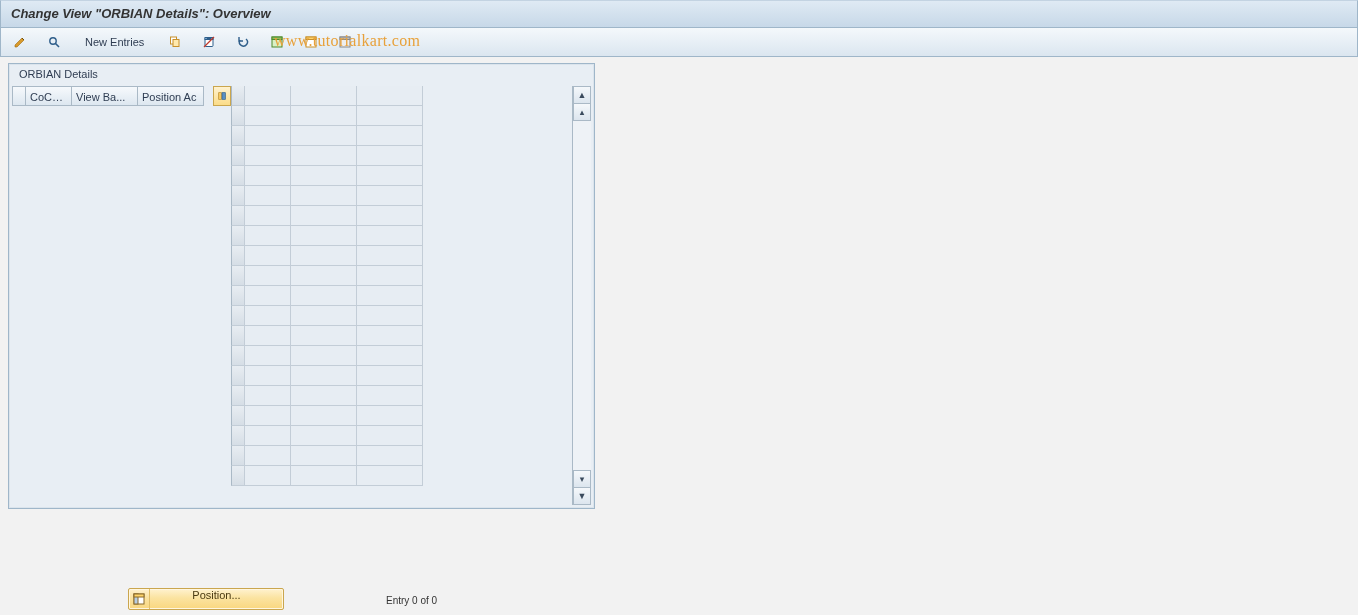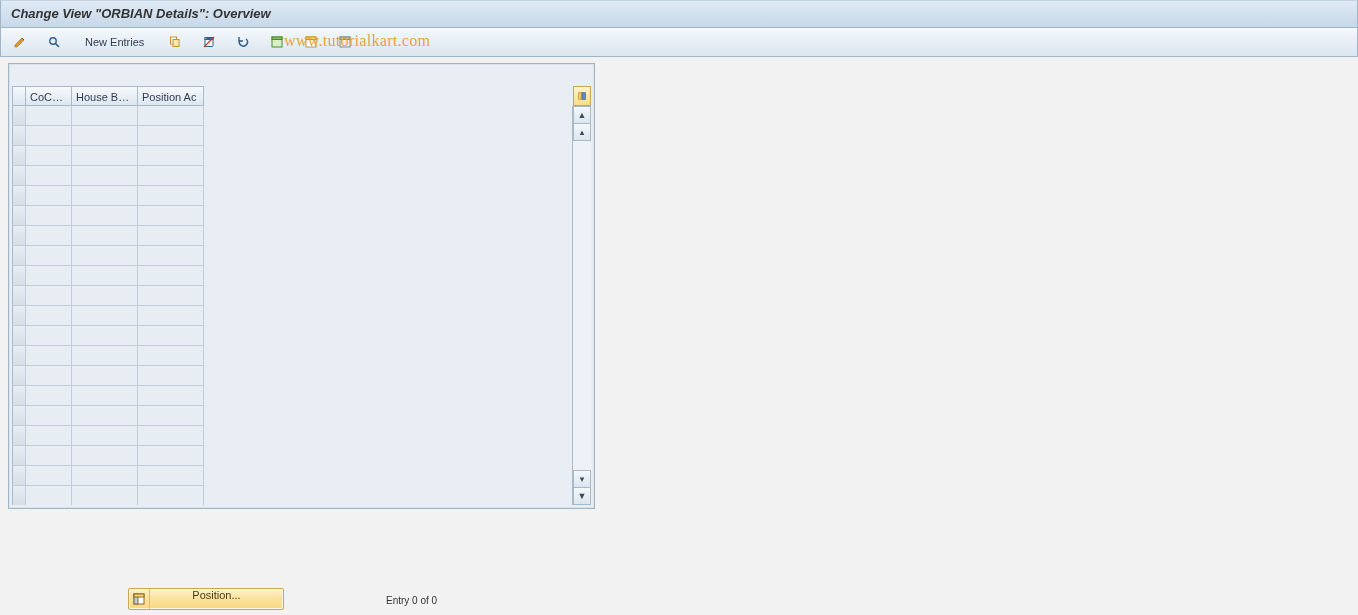--- a/index.html
+++ b/index.html
@@ -54,21 +54,21 @@
     padding: 0 6px;
     height: 20px;
     line-height: 20px;
     cursor: pointer;
     color: #2f3d52;
     border-radius: 2px;
   }
 
   .watermark {
     position: absolute;
-    left: 283px;
+    left: 273px;
     top: 4px;
     font-family: Georgia, 'Times New Roman', serif;
     font-size: 16px;
     color: #e8a13a;
     letter-spacing: .3px;
     pointer-events: none;
   }
 
   
   .workarea {
@@ -96,21 +96,21 @@
     color: #2f3d52;
   }
 
   .gridwrap {
     position: absolute;
     left: 3px;
     right: 3px;
     top: 22px;
     bottom: 3px;
     display: flex;
-    flex-direction: column;
+    flex-direction: row;
     justify-content: space-between;
   }
 
   .gridhead {
     display: flex;
     height: 20px;
   }
   .hcell {
     box-sizing: border-box;
     height: 20px;
@@ -299,27 +299,28 @@
         <rect x="2" y="2" width="10" height="2.5" fill="#bbb" stroke="#888"></rect>
       </svg>
   </span>
 
   <span class="watermark">www.tutorialkart.com</span>
 </div>
 
 <div class="workarea">
 
   <div class="tableblock">
+    <div class="caption">ORBIAN Details</div>
 
     <div class="gridwrap">
 
       <div class="gridhead">
         <div class="hcell first sel"></div>
         <div class="hcell c1">CoCode</div>
-        <div class="hcell c2">House Ba...</div>
+        <div class="hcell c2">View Ba...</div>
         <div class="hcell c3">Position Ac</div>
         <div class="hcell fill"></div>
         <div class="hcell cfg" title="Configure">
           <svg width="12" height="12" viewBox="0 0 12 12">
               <rect x="1" y="1" width="4" height="10" fill="#f6c85f" stroke="#b8892b"></rect>
               <rect x="6" y="1" width="5" height="10" fill="#5a8fc2" stroke="#2f5e8a"></rect>
             </svg>
         </div>
       </div>
 

